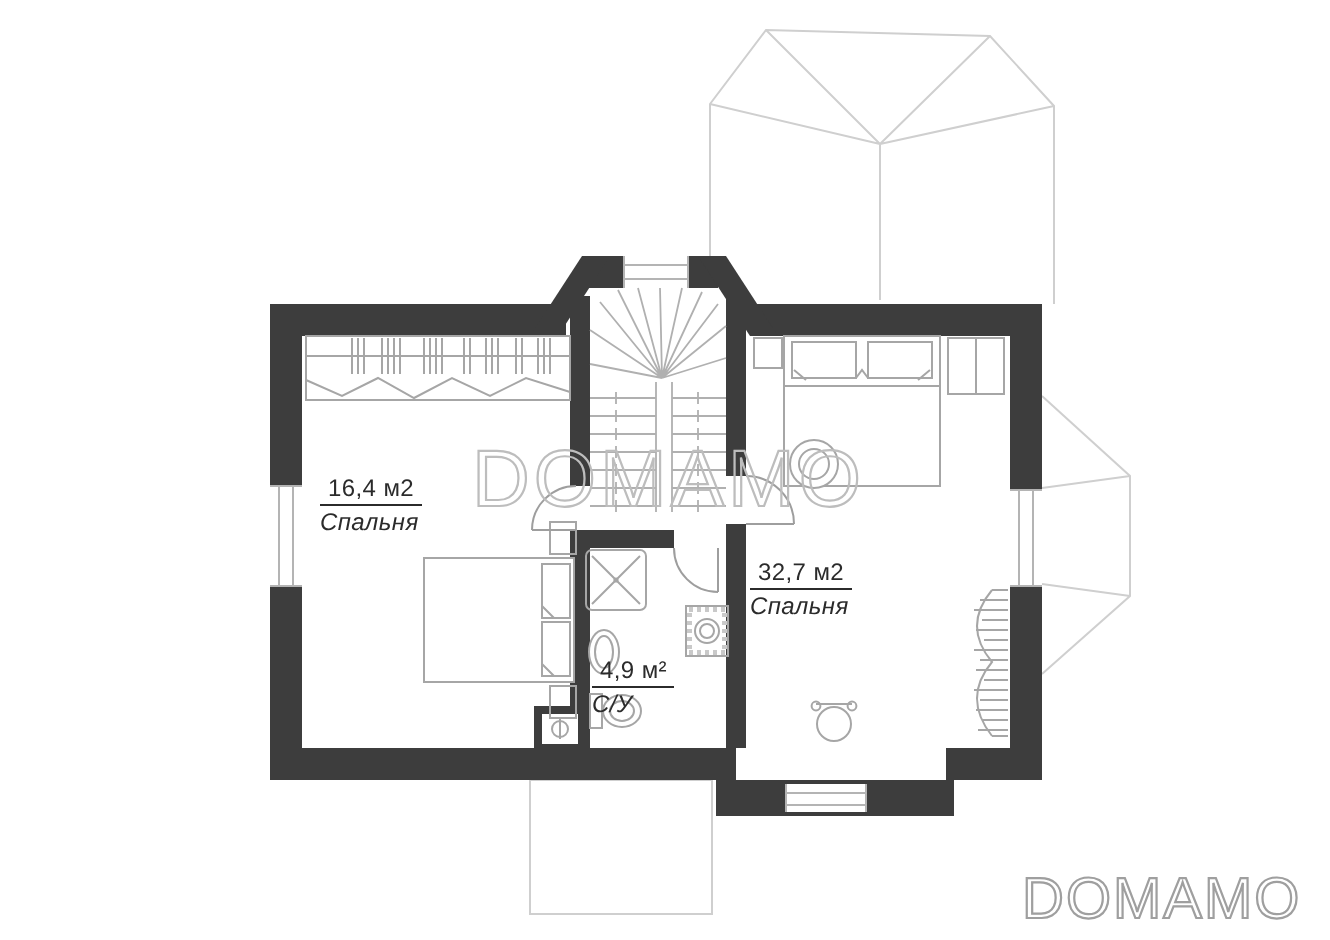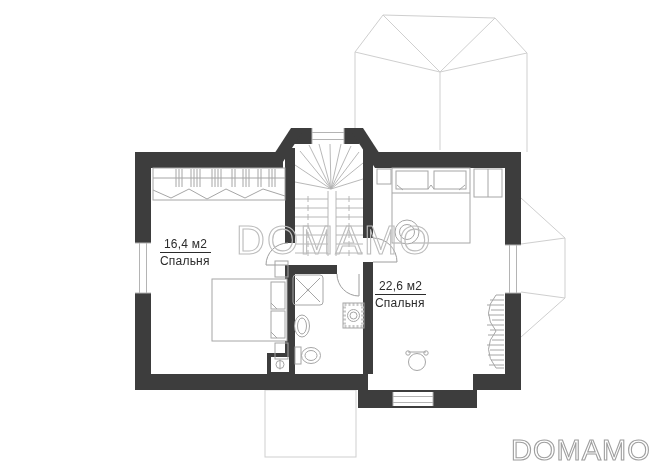--- a/index.html
+++ b/index.html
@@ -16,21 +16,21 @@
   .f{stroke:var(--furn);fill:none;stroke-width:1;}
   .ffill{stroke:var(--furn);fill:#ffffff;stroke-width:1;}
   .s{stroke:var(--stair);fill:none;stroke-width:0.9;}
   .r{stroke:var(--roof);fill:none;stroke-width:1;}
   .wl{stroke:var(--winline);fill:none;stroke-width:1;}
   .d{stroke:#9e9e9e;fill:none;stroke-width:1;}
   .hatchborder{stroke:#c9c9c9;fill:none;stroke-width:3;stroke-dasharray:2,2;}
   .room-label{position:absolute;text-align:left;font-size:12px;color:var(--text);
               line-height:1.2;letter-spacing:0.2px;}
   .room-label .area{display:inline-block;border-bottom:1px solid var(--text);padding:0 4px 1px;}
-  .room-label .name{margin-top:1px;}
+  .room-label .name{margin-top:1px;font-style:italic;}
   .wm-center{position:absolute;left:236px;top:218px;font-size:40px;font-weight:400;
              letter-spacing:2px;color:transparent;-webkit-text-stroke:1.1px var(--wm);
              white-space:nowrap;}
   .wm-logo{position:absolute;left:511px;top:434px;font-size:29px;font-weight:400;
            letter-spacing:1px;color:transparent;-webkit-text-stroke:1.1px var(--logo);
            white-space:nowrap;}
   @supports not (-webkit-text-stroke: 1px black){
     .wm-center{color:var(--wm);} .wm-logo{color:var(--logo);}
   }
 </style>
@@ -188,22 +188,26 @@
       </g>
     </g>
   </svg>
 
   <div class="room-label" style="left:160px;top:237px;width:100px">
     <span class="area">16,4 м2</span>
     <div class="name">Спальня</div>
   </div>
 
 
+  <div class="room-label" style="left:296px;top:328px;width:62px">
+    <span class="area">4,9 м²</span>
+    <div class="name">С/У</div>
+  </div>
 
   <div class="room-label" style="left:375px;top:279px;width:100px">
-    <span class="area">22,6 м2</span>
+    <span class="area">32,7 м2</span>
     <div class="name">Спальня</div>
   </div>
 
   <div class="wm-center">DOMAMO</div>
   <div class="wm-logo">DOMAMO</div>
 
 </div>
 
 </body></html>

